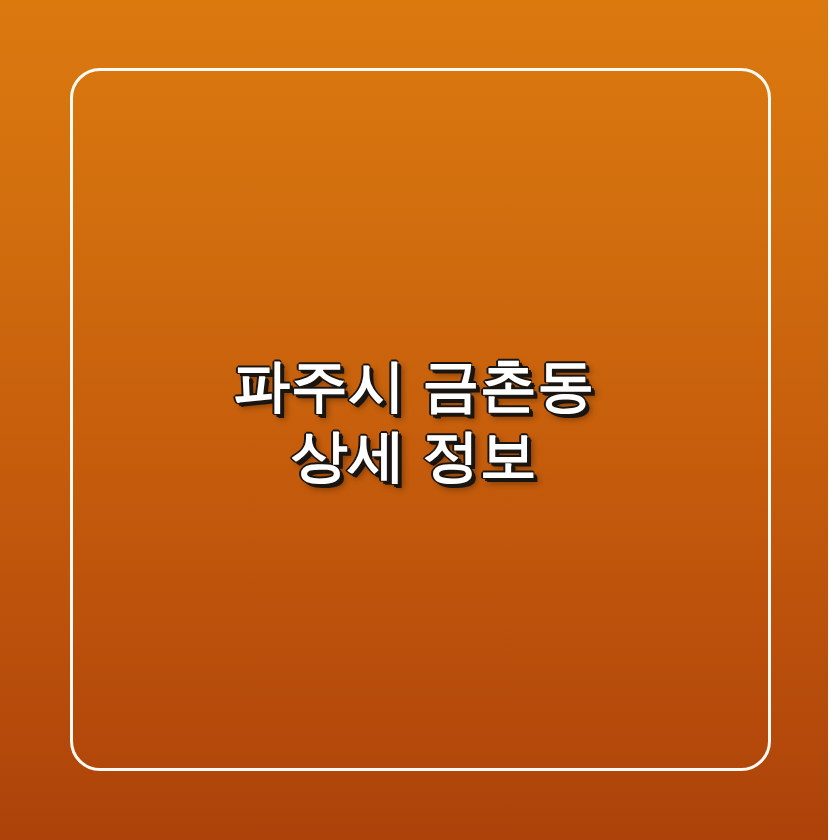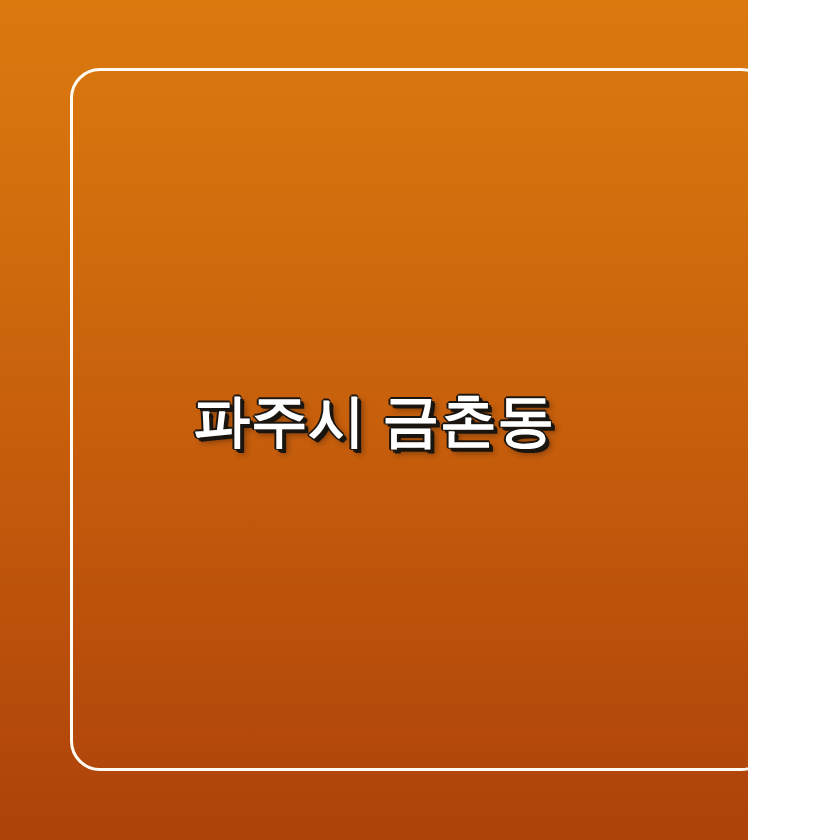--- a/index.html
+++ b/index.html
@@ -10,21 +10,21 @@
   body {
     width: 840px;
     height: 840px;
     overflow: hidden;
     font-family: "Liberation Sans", "DejaVu Sans", sans-serif;
   }
 
   
   #banner {
     position: relative;
-    width: 748px;
+    width: 828px;
     height: 840px;
     box-sizing: border-box;
     background: linear-gradient(180deg,
                 #DB790F 0%,
                 #D3700E 22%,
                 #C75F0C 50%,
                 #BA500B 76%,
                 #AD420A 100%);
     display: flex;
     align-items: center;
@@ -75,15 +75,16 @@
 </style>
 </head>
 <body>
 
 <div id="banner">
 
   <div id="frame"></div>
 
   <div id="headline">
     <span class="hl-line">파주시 금촌동</span>
+    <span class="hl-line">상세 정보</span>
   </div>
 
 </div>
 
 </body></html>

